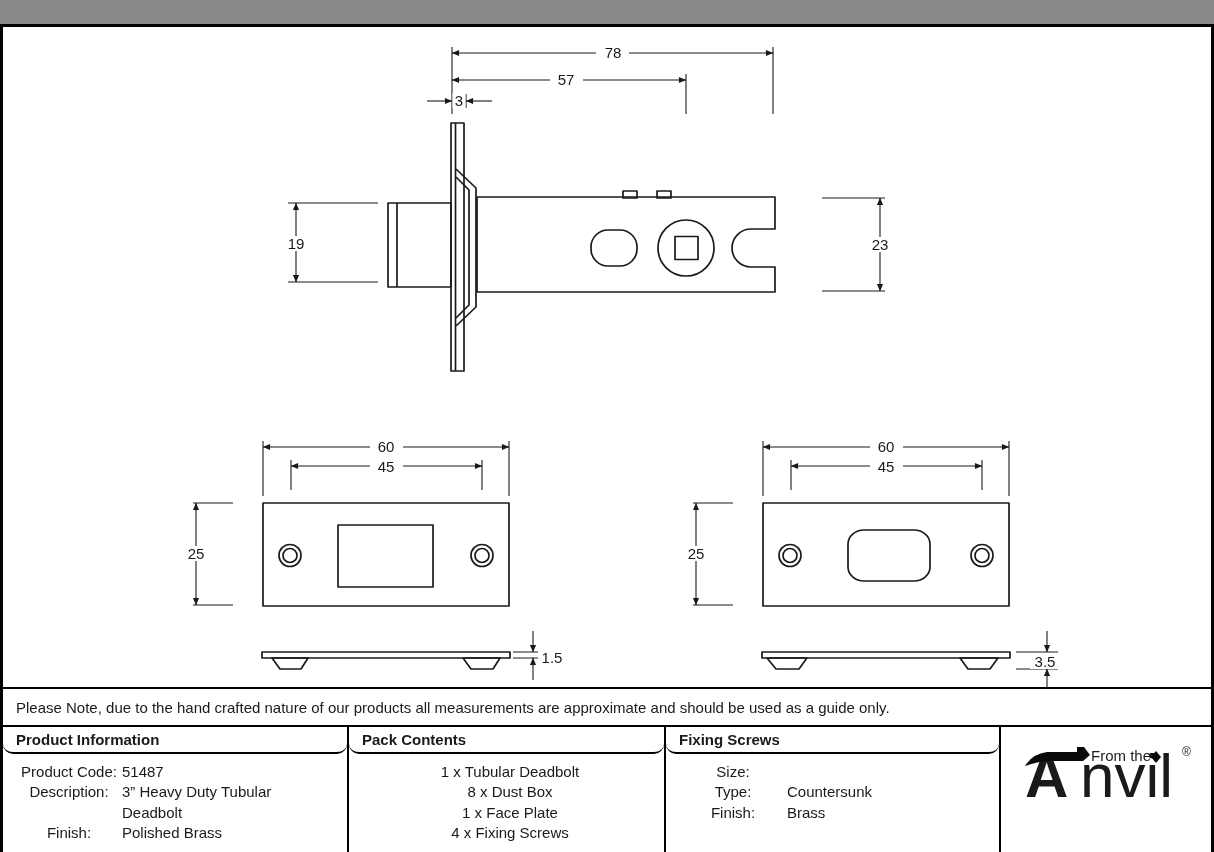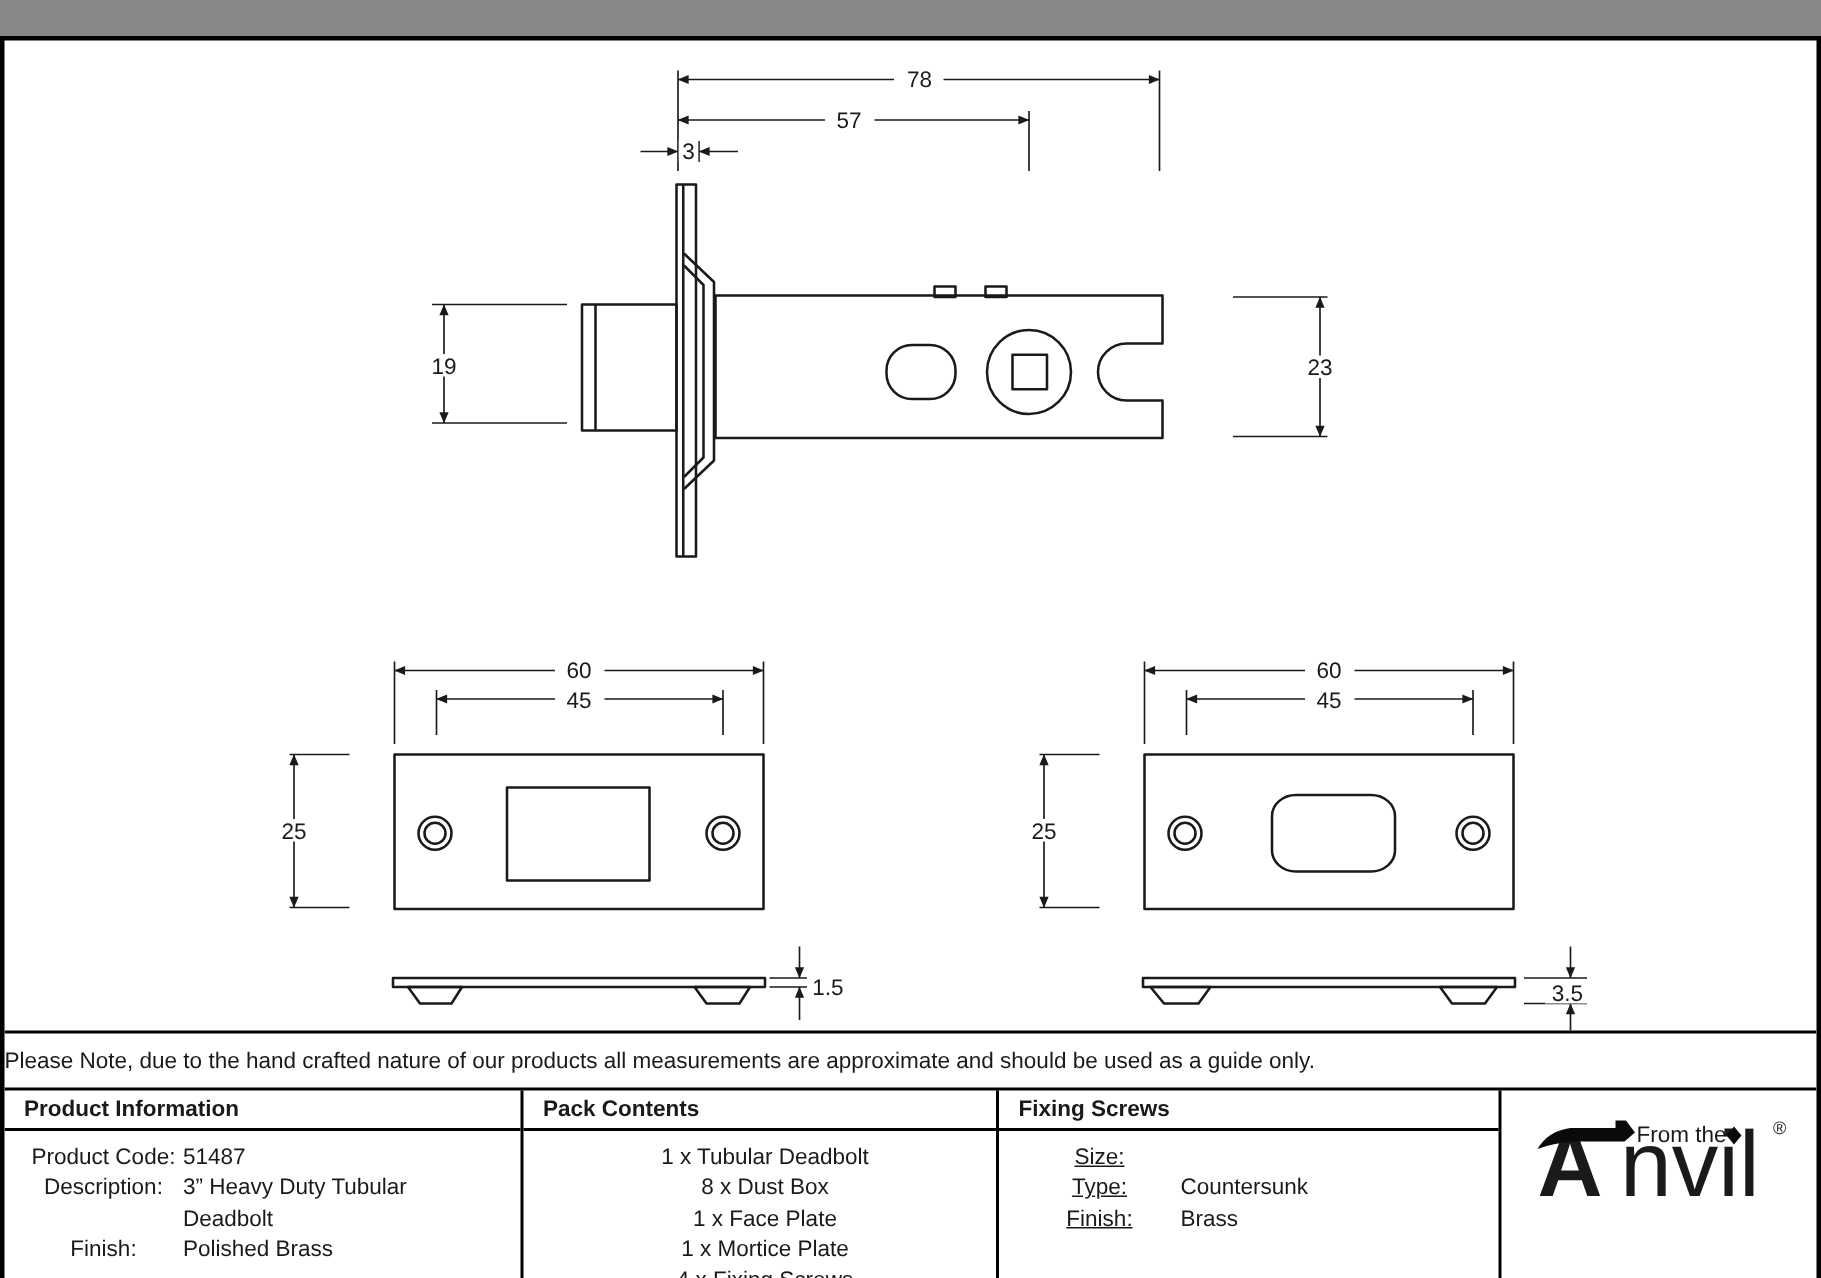--- a/index.html
+++ b/index.html
@@ -8,36 +8,36 @@
     border:3px solid #000; box-sizing:border-box; overflow:hidden;
     font-family:"Liberation Sans", sans-serif; color:#1a1a1a;margin-top:24px;
   }
   .drawing-svg{position:absolute; top:0; left:0;}
   svg text{font-family:"Liberation Sans", sans-serif; fill:#1a1a1a;}
   .dim-label{font-size:15px; text-anchor:middle;}
 
   .note-strip{
     position:absolute; left:0; right:0; top:660px; height:40px;
     border-top:2px solid #000; border-bottom:2px solid #000; box-sizing:border-box;
-    display:flex; align-items:center; font-size:15px;
+    display:flex; align-items:center; padding-left:13px; font-size:15px;
   }
   .spec-table{
     position:absolute; left:0; right:0; top:700px; bottom:0;
     display:grid; grid-template-columns:344px 317px 335px 1fr;
   }
   .col{position:relative; box-sizing:border-box;}
   .col + .col{border-left:2px solid #000;}
   .col-header{
     height:25px; border-bottom:2px solid #000; box-sizing:content-box;
-    display:flex; align-items:center; padding-left:13px; font-size:15px; font-weight:600;
+    display:flex; align-items:center; padding-left:13px; font-size:15px; font-weight:600;border-radius:10px;
   }
   .col-body{padding:8px 6px 0 13px; font-size:15px; line-height:20.4px;text-align:center;}
   .kv-row{display:flex;}
   .kv-label{width:106px; flex:0 0 auto;}
-  .fix .kv-label{width:108px;text-decoration:underline;}
+  .fix .kv-label{width:108px;}
   .list-item{white-space:nowrap;}
   .logo-cell{position:relative;}
   .logo-svg{position:absolute; top:0; left:0;}
 </style>
 </head>
 <body>
 
 <div class="page">
 
   <svg class="drawing-svg" width="1208" height="660" viewBox="3 3 1208 660">
@@ -193,21 +193,20 @@
         </div>
       </div>
     </div>
 
     <div class="col">
       <div class="col-header">Pack Contents</div>
       <div class="col-body">
         <div class="list-item">1 x Tubular Deadbolt</div>
         <div class="list-item">8 x Dust Box</div>
         <div class="list-item">1 x Face Plate</div>
-        <div class="list-item">1 x Mortice Plate</div>
         <div class="list-item">4 x Fixing Screws</div>
       </div>
     </div>
 
     <div class="col fix">
       <div class="col-header">Fixing Screws</div>
       <div class="col-body">
         <div class="kv-row">
           <span class="kv-label">Size:</span>
         </div>

